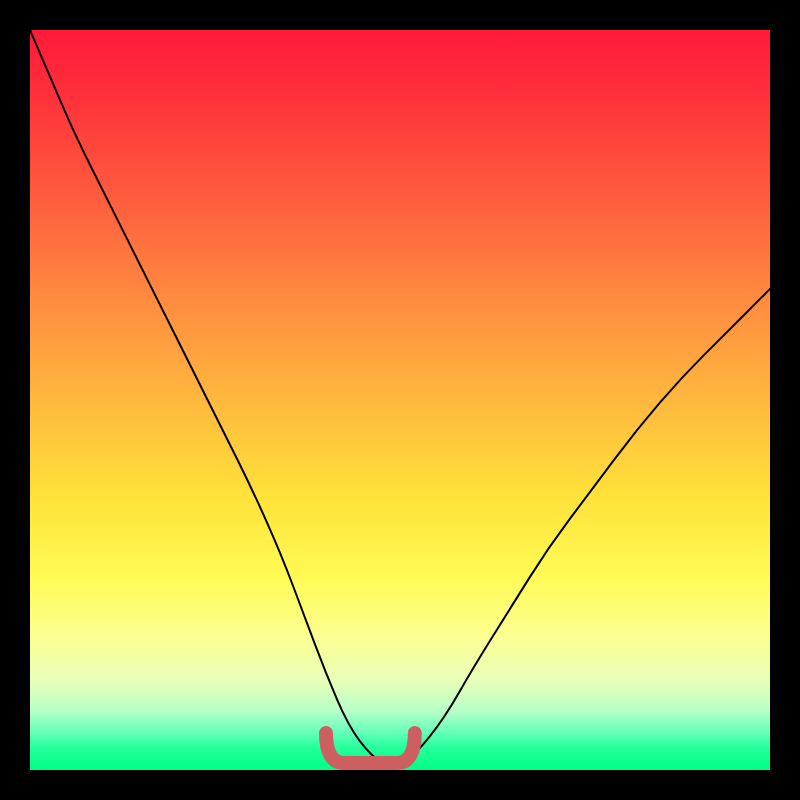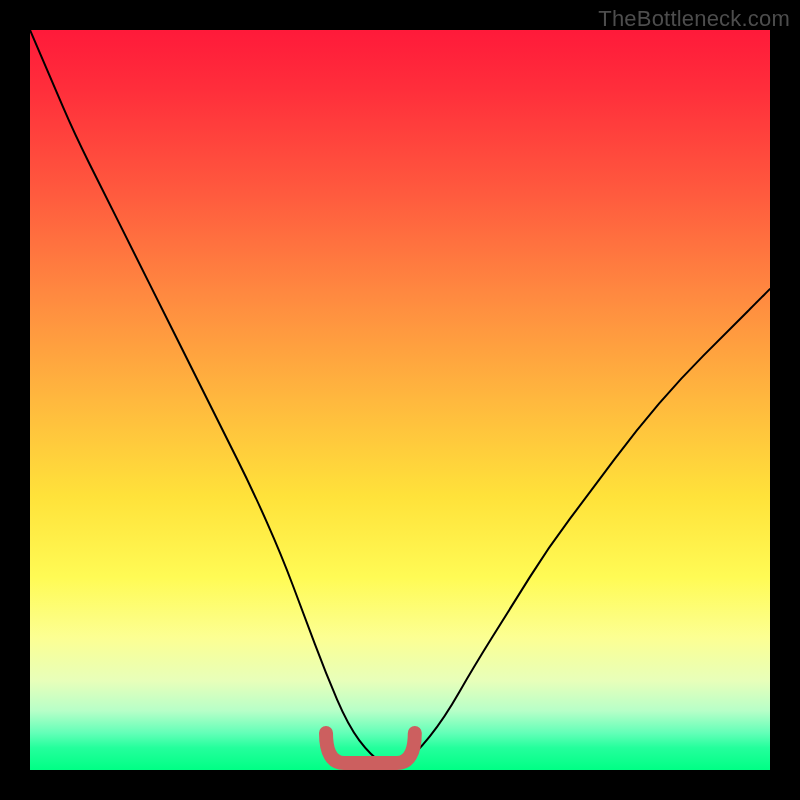--- a/index.html
+++ b/index.html
@@ -56,21 +56,20 @@
     left: 0;
     top: 0;
     width: 740px;
     height: 740px;
   }
 </style>
 </head>
 <body>
 
 <div class="frame">
-  <span class="watermark">TheBottleneck.com</span>
 
   <div class="plot">
     <svg class="curves" viewBox="0 0 740 740" preserveAspectRatio="none">
       <path id="main-curve" fill="none" stroke="#000" stroke-width="2" stroke-linecap="round" d="M 0.0 0.0 Q 0.0 0.0 11.1 25.9 Q 22.2 51.8 33.3 77.7 Q 44.4 103.6 59.2 133.2 Q 74.0 162.8 88.8 192.4 Q 103.6 222.0 118.4 251.6 Q 133.2 281.2 148.0 310.8 Q 162.8 340.4 177.6 370.0 Q 192.4 399.6 207.2 429.2 Q 222.0 458.8 236.8 492.1 Q 251.6 525.4 262.7 555.0 Q 273.8 584.6 284.9 614.2 Q 296.0 643.8 307.1 669.7 Q 318.2 695.6 329.3 710.4 Q 340.4 725.2 351.5 732.6 Q 362.6 740.0 373.7 732.6 Q 384.8 725.2 399.6 706.7 Q 414.4 688.2 429.2 662.3 Q 444.0 636.4 462.5 606.8 Q 481.0 577.2 499.5 547.6 Q 518.0 518.0 540.2 488.4 Q 562.4 458.8 584.6 429.2 Q 606.8 399.6 629.0 373.7 Q 651.2 347.8 673.4 325.6 Q 695.6 303.4 717.8 281.2 T 740.0 259.0"></path>
       <path id="trough-marker" fill="none" stroke="#cc5f5f" stroke-width="14" stroke-linecap="round" stroke-linejoin="round" d="M 296.0 703.0 Q 296.0 733.0 314.0 733.0 L 366.8 733.0 Q 384.8 733.0 384.8 703.0"></path>
     </svg>
   </div>
 </div>
 
 </body></html>

